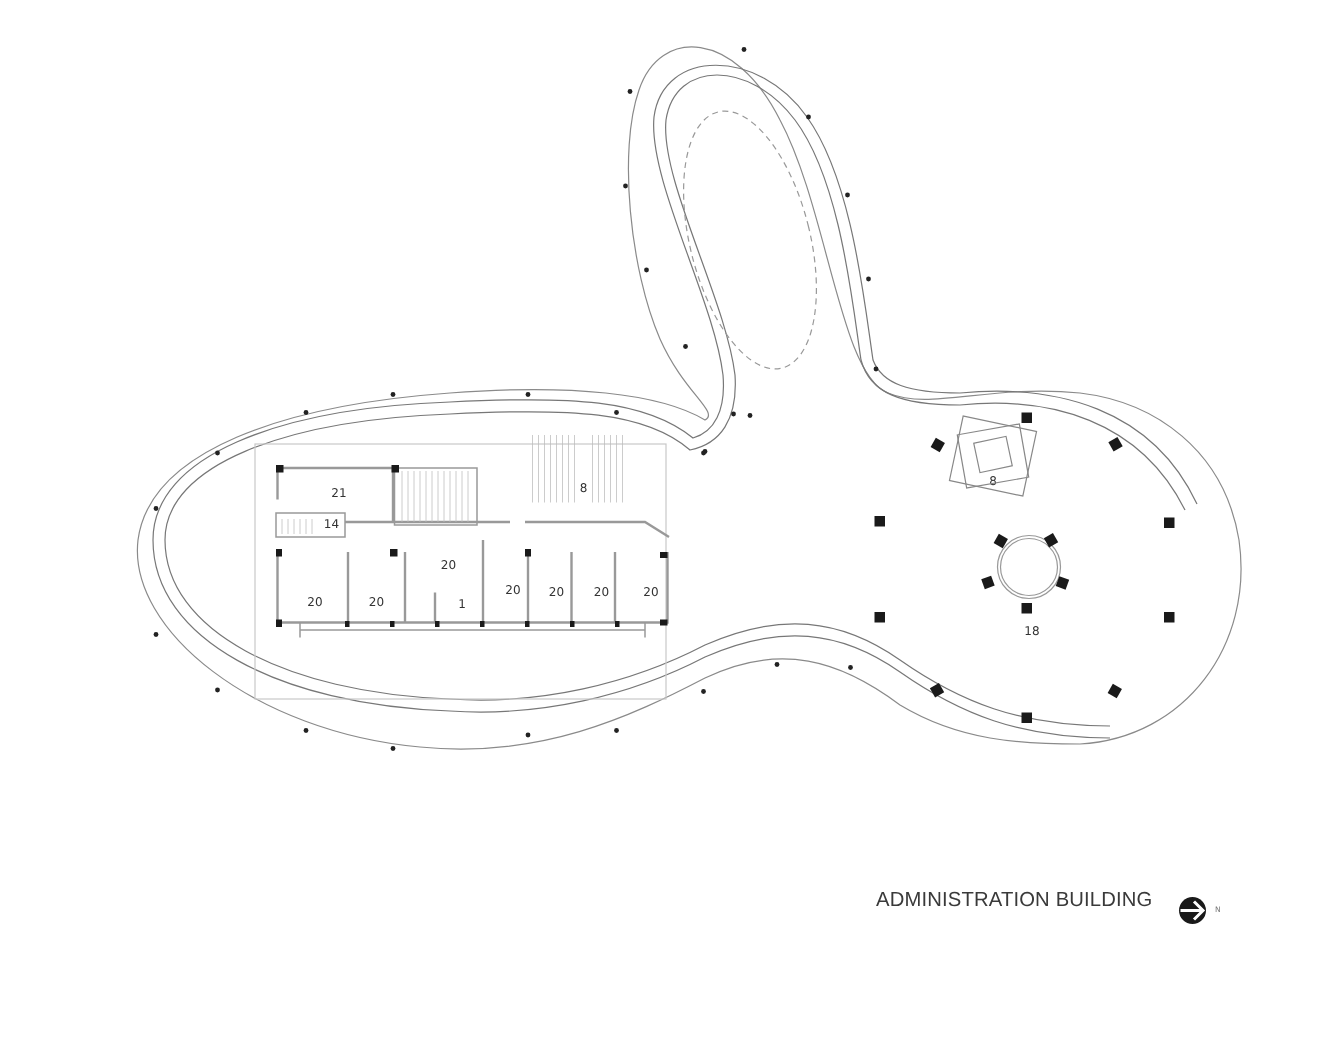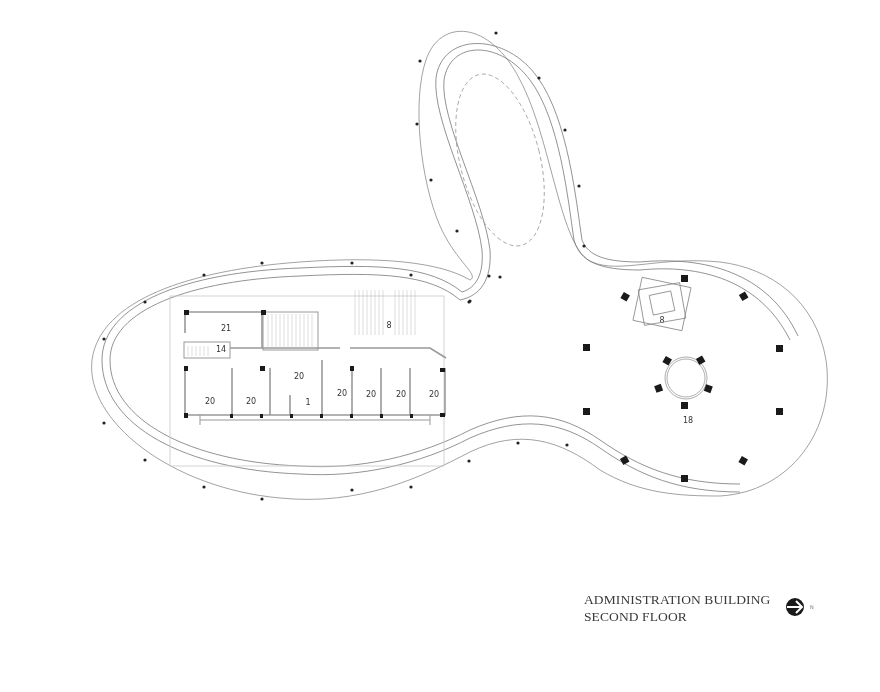--- a/index.html
+++ b/index.html
@@ -1,19 +1,19 @@
 <!DOCTYPE html>
 <html><head>
 <meta charset="utf-8">
 <style>
   html, body { margin: 0; padding: 0; background: #ffffff; }
   body { width: 880px; height: 692px; position: relative; overflow: hidden; font-family: "DejaVu Sans", sans-serif; }
   #plan { position: absolute; left: 0; top: 0; width: 880px; height: 692px; }
   .room-label { font-family: "DejaVu Sans", sans-serif; font-size: 8px; fill: #333; text-anchor: middle; }
-  .title { position: absolute; left: 584px; top: 591px; font-family: Liberation Serif, serif; font-size: 13.5px; color: #3a3a3a; line-height: 17px; letter-spacing: 0.1px; }
+  .title { position: absolute; left: 584px; top: 591px; font-family: Liberation Sans, sans-serif; font-size: 13.5px; color: #3a3a3a; line-height: 17px; letter-spacing: 0.1px; }
   .north { position: absolute; left: 784px; top: 597px; width: 28px; height: 20px; }
   .north-letter { position: absolute; left: 810px; top: 604px; font-size: 5px; color: #777; }
 </style>
 </head>
 <body>
 
 <svg id="plan" viewBox="0 0 880 692" xmlns="http://www.w3.org/2000/svg">
 
   <g fill="none" stroke="#8a8a8a" stroke-width="0.8">
 
@@ -165,19 +165,18 @@
     <rect x="583" y="408" width="7" height="7"></rect>
       <rect x="776" y="408" width="7" height="7"></rect>
     <rect x="621" y="457" width="7" height="7" transform="rotate(-30 624 460)"></rect>
     <rect x="740" y="457" width="7" height="7" transform="rotate(30 743 460)"></rect>
     <rect x="681" y="475" width="7" height="7"></rect>
   </g>
 </svg>
 
 <div class="title">
   <div>ADMINISTRATION BUILDING</div>
-  <div>SECOND FLOOR</div>
 </div>
 <svg class="north" viewBox="0 0 28 20">
   <circle cx="11" cy="10" r="9" fill="#1a1a1a"></circle>
   <path d="M 3 10 L 17 10 M 12 4 L 18 10 L 12 16" stroke="#fff" stroke-width="2" fill="none"></path>
 </svg>
 <div class="north-letter">N</div>
 
 </body></html>

